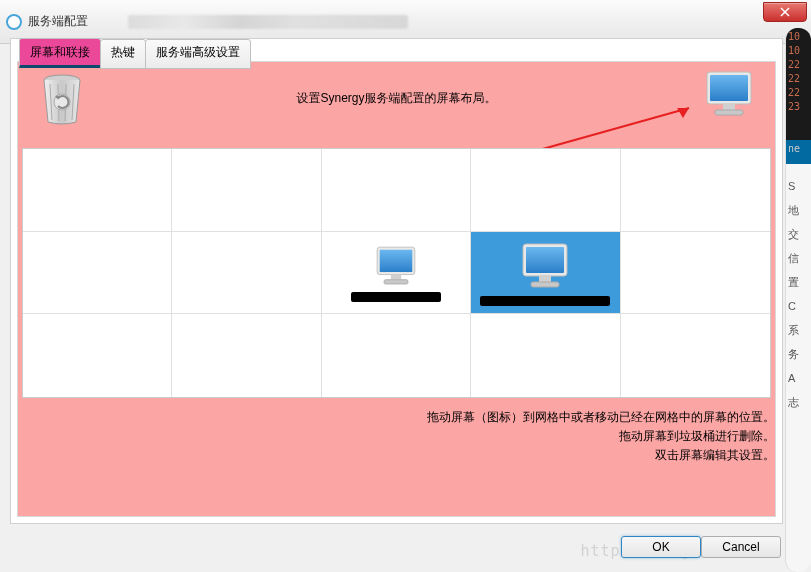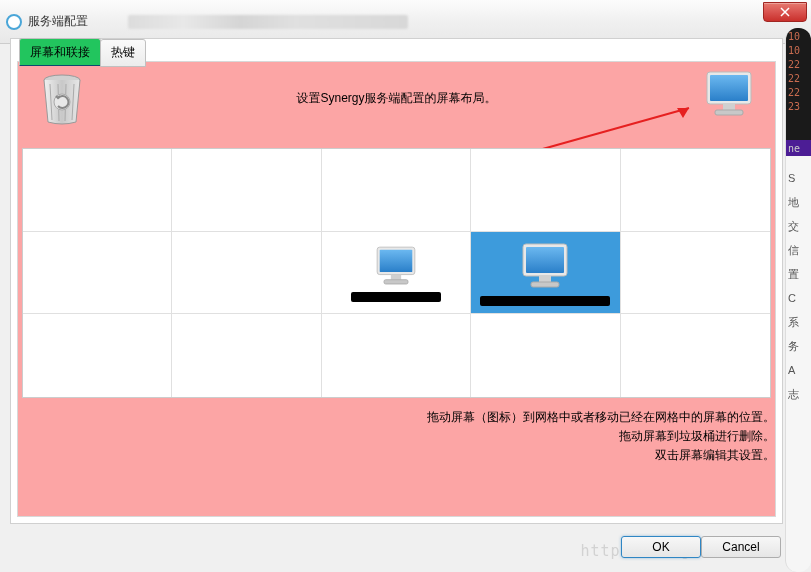--- a/index.html
+++ b/index.html
@@ -68,22 +68,22 @@
       border: 1px solid #c0c0c0;
       background: linear-gradient(to bottom, #fafafa, #ececec);
       font-size: 12px;
       margin-right: -1px;
       border-top-left-radius: 3px;
       border-top-right-radius: 3px;
       position: relative;
       top: 1px;
     }
     .tab.active {
-      background: #22c55e;
-      border-bottom: 1px solid #0c4a6e;
+      background: #ec4899;
+      border-bottom: 3px solid #0c4a6e;
       top: 0;
       padding-top: 5px;
     }
     .tab-panel {
       position: absolute;
       top: 22px; left: 6px; right: 6px; bottom: 6px;
       border: 1px solid #d8d8d8;
       background: #fca5a5;
     }
     
@@ -238,39 +238,40 @@
 
 <div class="rightstrip">
   <div class="dark">
     <div>10</div>
     <div>10</div>
     <div>22</div>
     <div>22</div>
     <div>22</div>
     <div>23</div>
   </div>
-  <div class="dark" style="height:16px;background:#4c1d95;color:#ccc;">ne</div>
+  <div class="dark" style="height:24px;background:#0369a1;color:#ccc;">ne</div>
   <div class="light">
     <div>S</div>
     <div>地</div>
     <div>交</div>
     <div>信</div>
     <div>置</div>
     <div>C</div>
     <div>系</div>
     <div>务</div>
     <div>A</div>
     <div>志</div>
   </div>
 </div>
 
 <div class="content">
   <div class="tabs">
     <div class="tab active">屏幕和联接</div>
     <div class="tab">热键</div>
+    <div class="tab">服务端高级设置</div>
   </div>
 
   <div class="tab-panel">
 
     <div class="toprow">
 
       <div class="trash">
         <svg width="48" height="54" viewBox="0 0 48 54">
           <ellipse cx="24" cy="8" rx="18" ry="5" fill="#d0d0d0" stroke="#999"></ellipse>
           <path d="M6 8 L10 50 Q24 54 38 50 L42 8" fill="url(#tg)" stroke="#999"></path>

